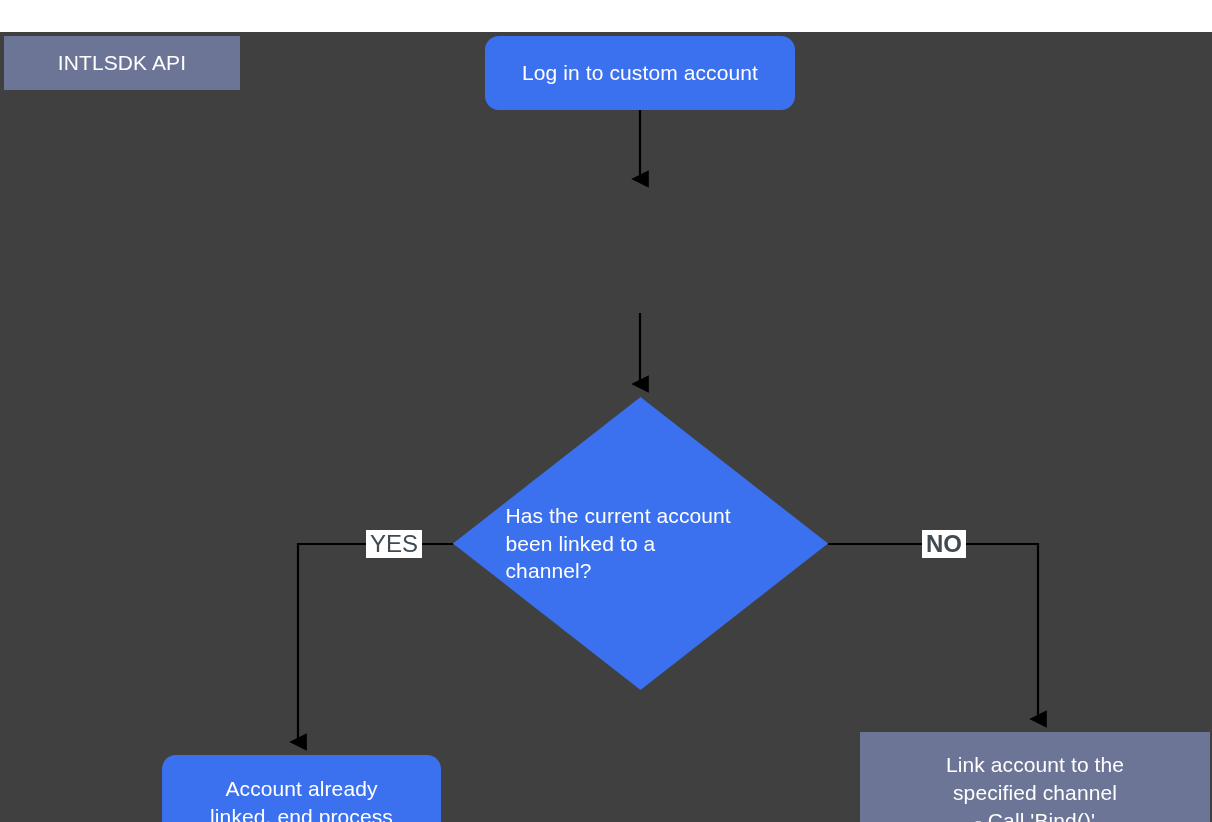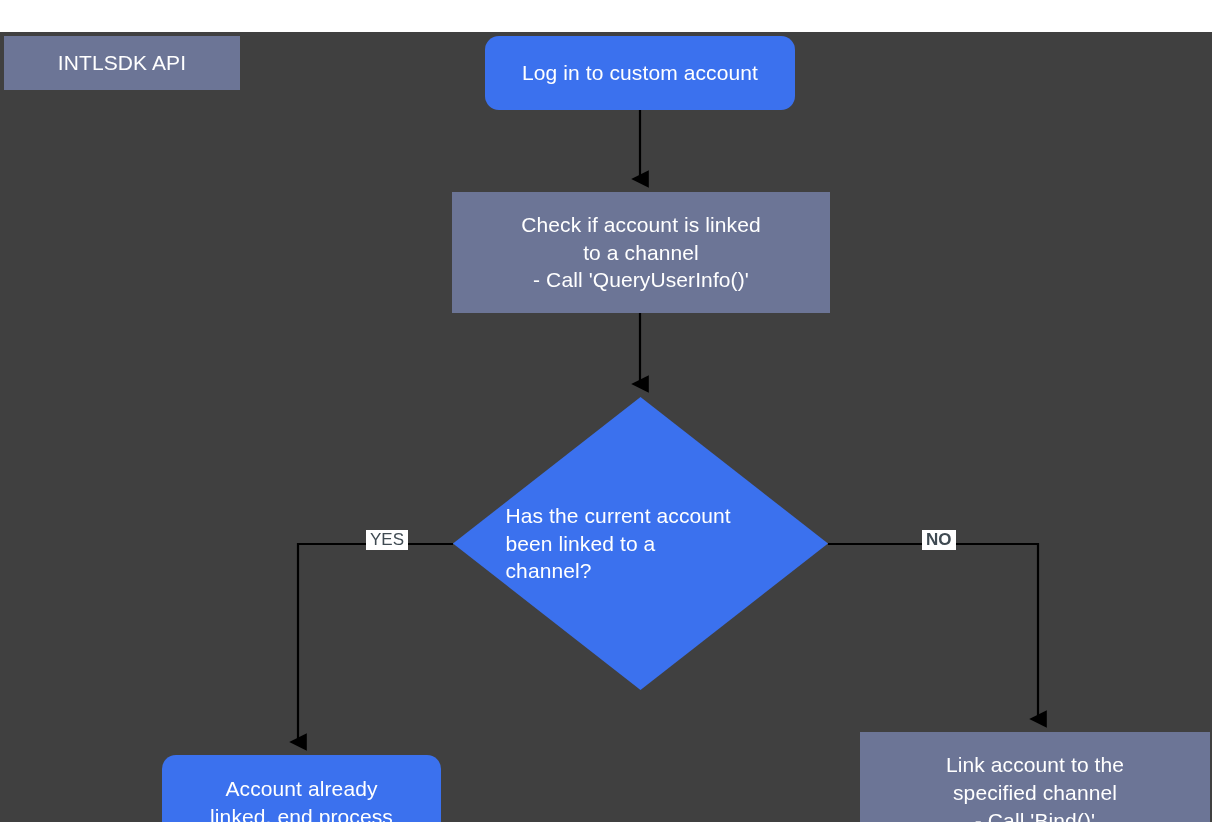--- a/index.html
+++ b/index.html
@@ -98,21 +98,21 @@
     left: 860px;
     top: 700px;
     width: 350px;
     height: 122px;
   }
 
   
   .edge-label {
     position: absolute;
     color: #3f4a52;
-    font-size: 17px;
+    font-size: 24px;
     background: #ffffff;
     padding: 0 4px;
     user-select: none;
   }
   #label-yes {
     left: 366px;
     top: 498px;
   }
   #label-no {
     left: 922px;
@@ -156,23 +156,20 @@
       <polyline points="453,512 298,512 298,710" fill="none" stroke="#000000" stroke-width="2.2" marker-end="url(#arrowhead)"></polyline>
     </g>
 
     <g>
       <polyline points="828,512 1038,512 1038,687" fill="none" stroke="#000000" stroke-width="2.2" marker-end="url(#arrowhead)"></polyline>
     </g>
   </svg>
 
   <div class="node fill-blue rounded" id="node-login">Log in to custom account</div>
 
-  <div class="node fill-gray" id="node-check">Check if account is linked
-to a channel
-- Call 'QueryUserInfo()'</div>
 
   <div class="node" id="node-decision">
     <div class="diamond-shape"></div>
     <div class="diamond-text">Has the current account
 been linked to a
 channel?</div>
   </div>
 
   <div class="edge-label" id="label-yes">YES</div>
   <div class="edge-label" id="label-no">NO</div>

